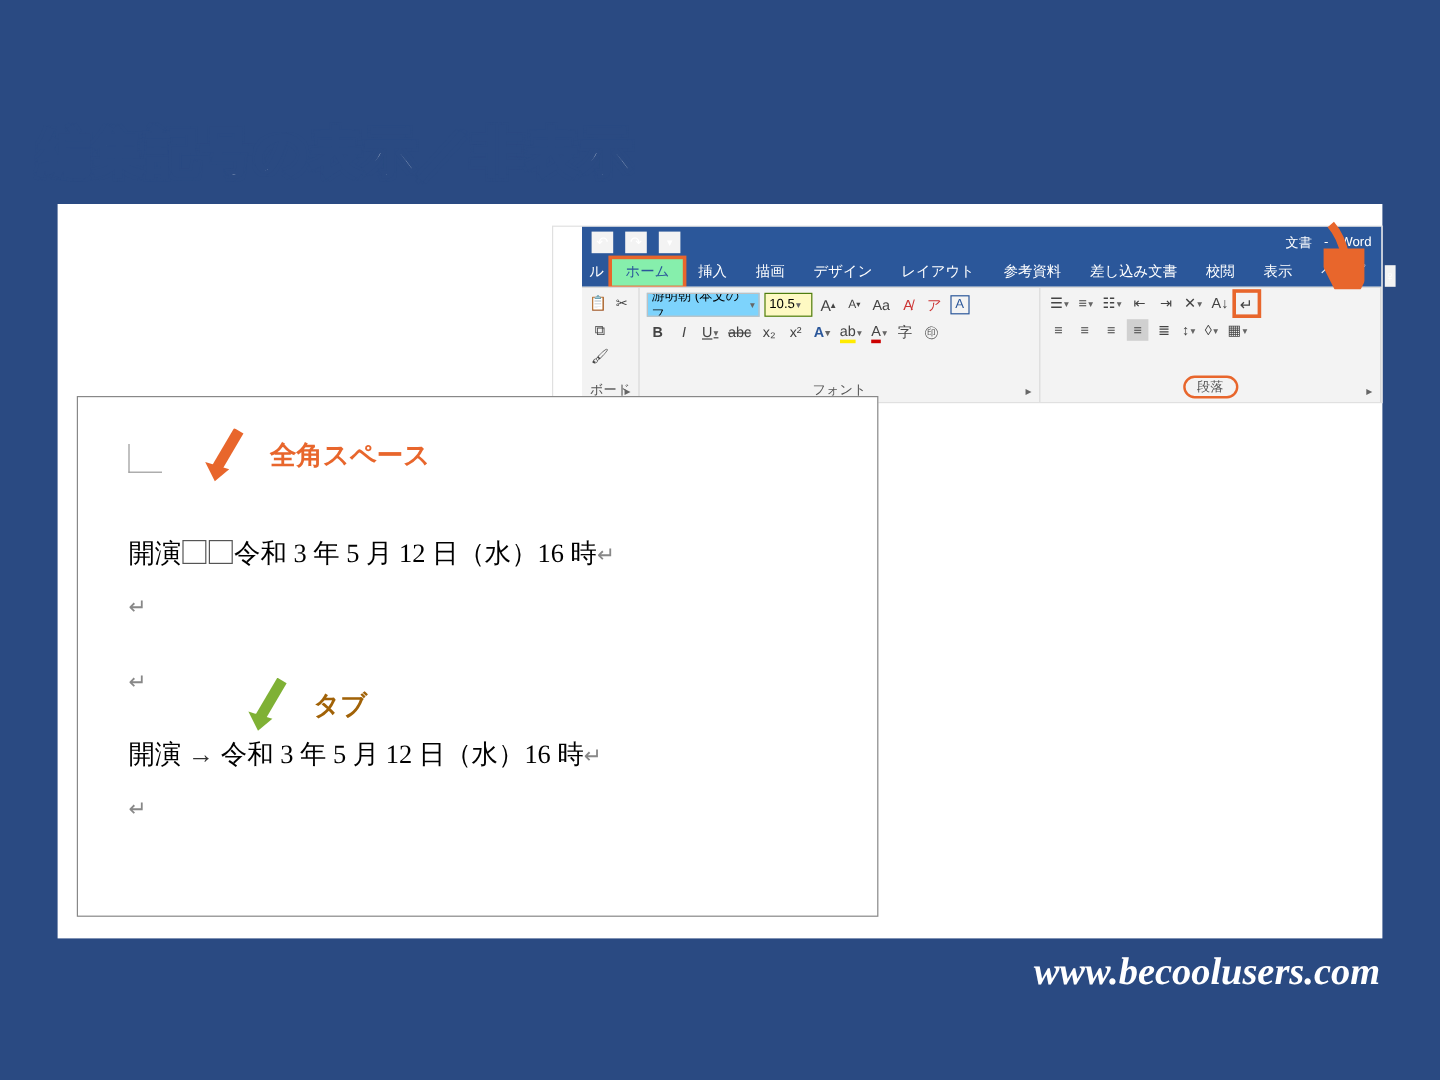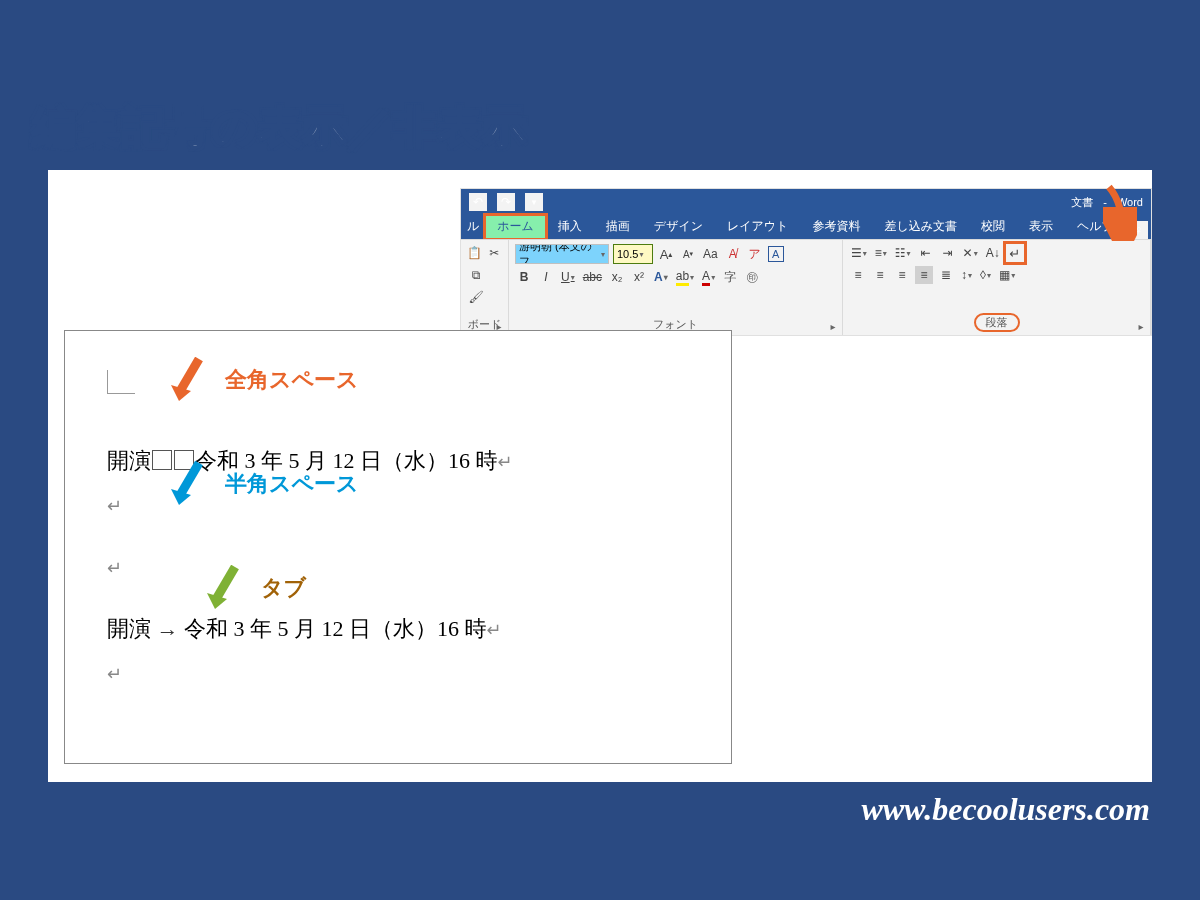--- a/index.html
+++ b/index.html
@@ -41,20 +41,21 @@
   }
 
   
   .ribbon {
     position: absolute;
     top: 18px; right: 0;
     width: 692px;
     font-size: 12px;
     border: 1px solid #e0e0e0;
     background: #fff;
+    padding-left: 24px;
   }
   .titlebar {
     height: 26px;
     background: #2b579a;
     display: flex;
     align-items: center;
     color: #fff;
     font-size: 11px;
     padding: 0 8px;
     gap: 10px;
@@ -354,27 +355,20 @@
   <div class="doc-panel">
 
     <div class="annot a-orange" style="top:26px;left:104px">
       <svg width="40" height="46" viewBox="0 0 40 46">
         <path d="M 30 2 L 10 36" stroke="#e8662c" stroke-width="9" fill="none"></path>
         <path d="M 2 28 L 10 44 L 22 34 Z" fill="#e8662c"></path>
       </svg>
       <span>全角スペース</span>
     </div>
 
-    <div class="annot a-blue" style="top:130px;left:104px">
-      <svg width="40" height="46" viewBox="0 0 40 46">
-        <path d="M 30 2 L 10 36" stroke="#0098d8" stroke-width="9" fill="none"></path>
-        <path d="M 2 28 L 10 44 L 22 34 Z" fill="#0098d8"></path>
-      </svg>
-      <span>半角スペース</span>
-    </div>
 
     <div class="annot a-green" style="top:234px;left:140px">
       <svg width="40" height="46" viewBox="0 0 40 46">
         <path d="M 30 2 L 10 36" stroke="#7fb135" stroke-width="9" fill="none"></path>
         <path d="M 2 28 L 10 44 L 22 34 Z" fill="#7fb135"></path>
       </svg>
       <span>タブ</span>
     </div>
 
     <div class="doc-line"><span class="cursor-mark"></span></div>

